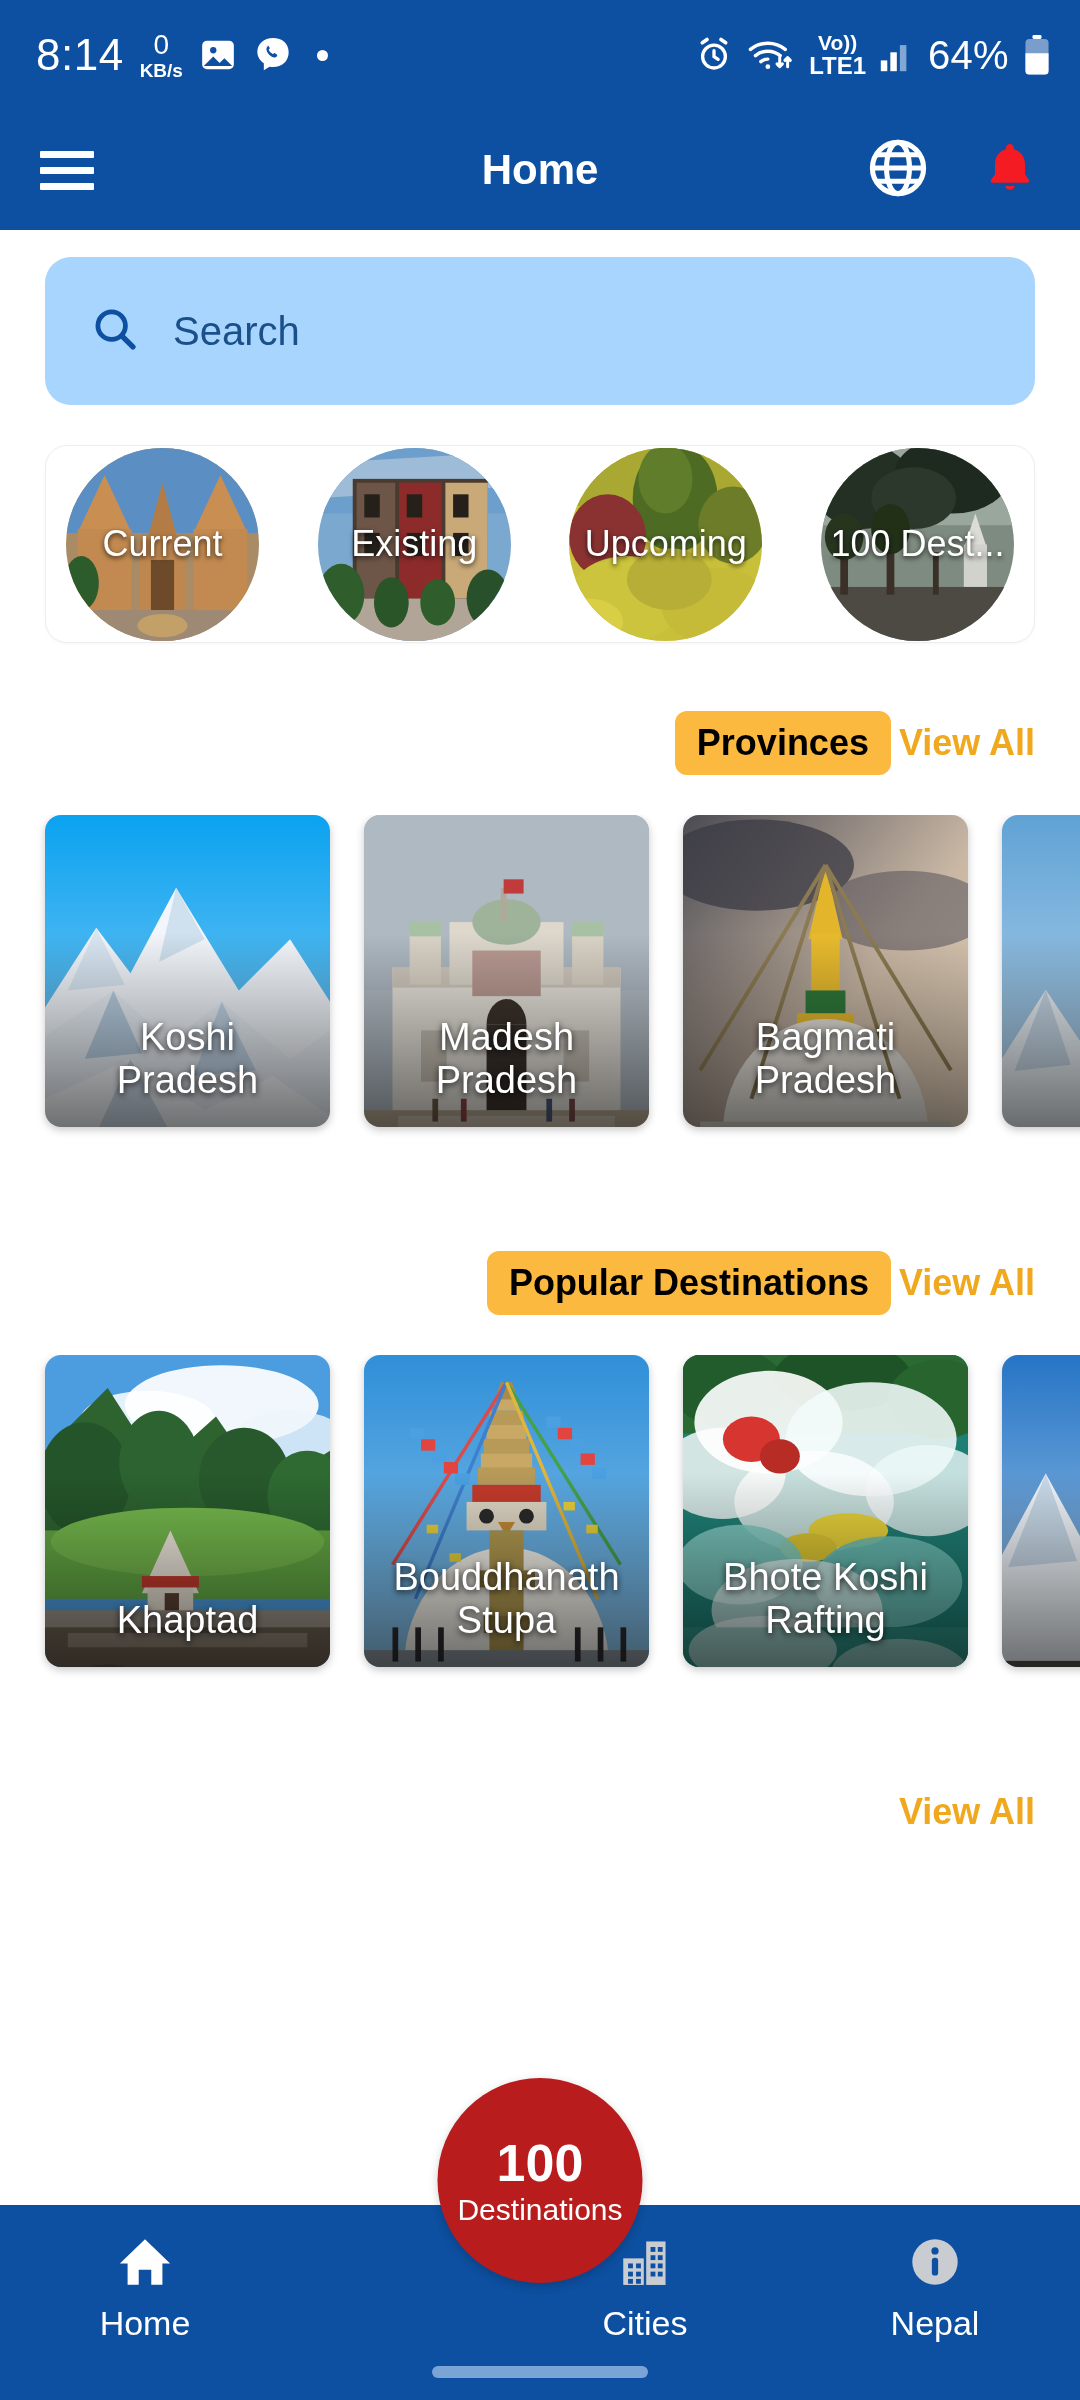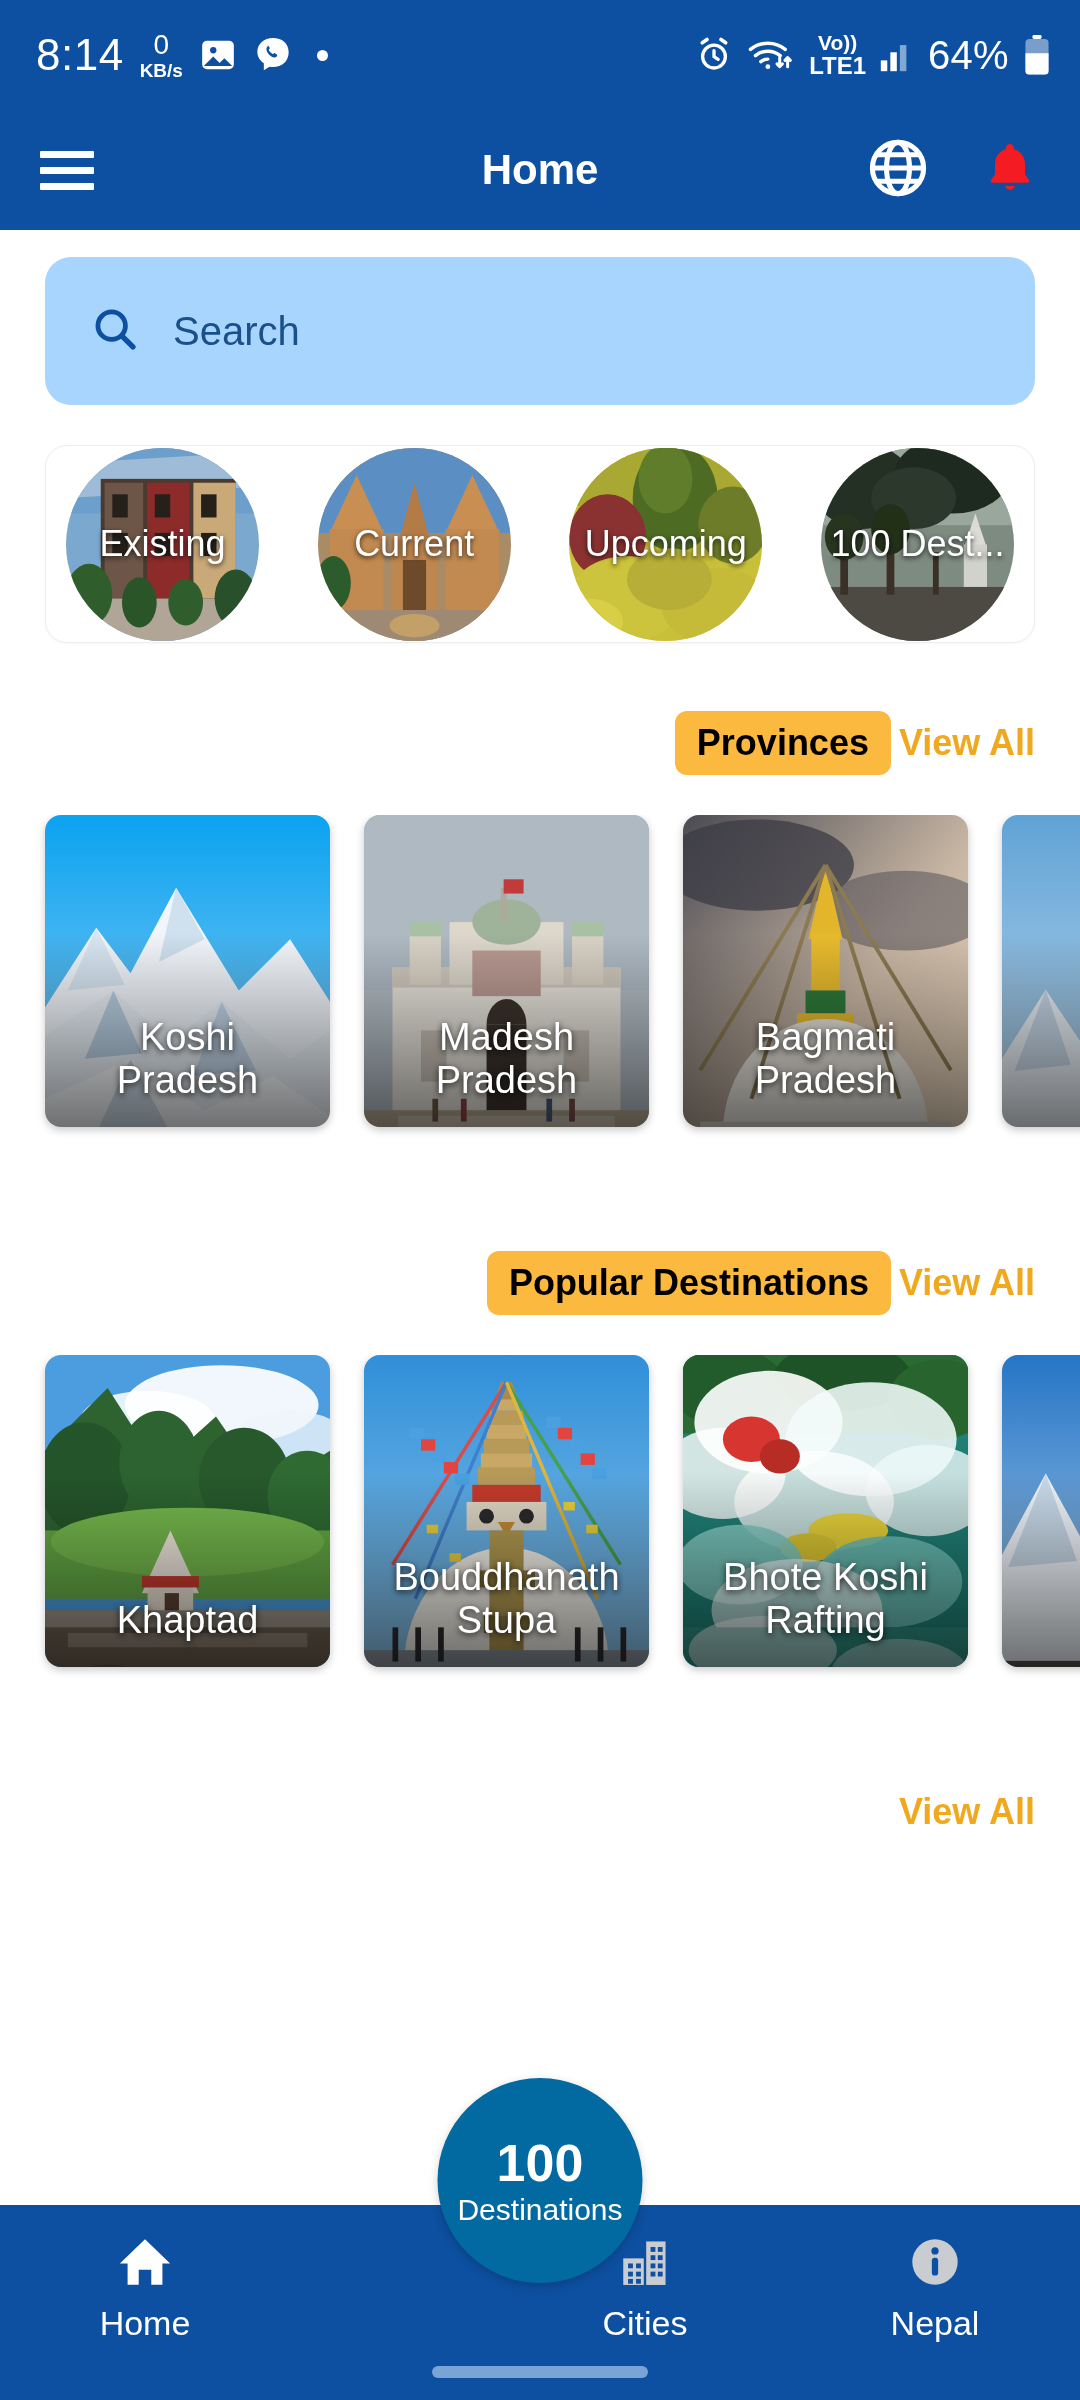--- a/index.html
+++ b/index.html
@@ -106,21 +106,21 @@
   .hcard-label {
     position:absolute; left:0; right:0; bottom:24px;
     text-align:center; color:#fff; font-size:38px; line-height:1.14;
     text-shadow:0 2px 6px rgba(0,0,0,0.85); padding:0 8px;
   }
 
   
   .fab {
     position:absolute; left:50%; transform:translateX(-50%);
     top:2078px; width:205px; height:205px; border-radius:50%;
-    background:#0369a1; color:#fff; display:flex; flex-direction:column;
+    background:#b91c1c; color:#fff; display:flex; flex-direction:column;
     align-items:center; justify-content:center; cursor:pointer; z-index:40;
     box-shadow:0 3px 10px rgba(0,0,0,0.18);
   }
   .fab-num { font-size:52px; font-weight:700; line-height:1; }
   .fab-sub { font-size:30px; font-weight:400; margin-top:6px; line-height:1; }
 
   
   .bottomnav {
     position:absolute; left:0; right:0; bottom:0; height:195px;
     background:#0d4fa0; display:flex; align-items:flex-start;
@@ -239,20 +239,40 @@
           <svg width="50" height="50" viewBox="0 0 24 24">
             <circle cx="10.4" cy="10.4" r="6.6" fill="none" stroke="#0d4fa0" stroke-width="2.3"></circle>
             <path d="M15.4 15.4l5.2 5.2" stroke="#0d4fa0" stroke-width="2.6" stroke-linecap="round"></path>
           </svg>
         </span>
         <span class="search-text">Search</span>
       </div>
     </div>
 
     <div class="catcard">
+
+      <div class="circle-item">
+        <span class="circle-img">
+          <svg width="193" height="193" viewBox="0 0 100 100" preserveAspectRatio="xMidYMid slice">
+            <rect width="100" height="100" fill="#a98b65"></rect>
+            <rect width="100" height="44" fill="#5b8fc4"></rect>
+            <path d="M6 44 L20 14 L34 44z" fill="#c98f52"></path>
+            <rect x="6" y="42" width="28" height="42" fill="#c28a50"></rect>
+            <path d="M66 44 L80 14 L94 44z" fill="#c98f52"></path>
+            <rect x="66" y="42" width="28" height="42" fill="#c28a50"></rect>
+            <path d="M42 48 L50 18 L58 48z" fill="#b37c47"></path>
+            <rect x="38" y="46" width="24" height="38" fill="#bf8750"></rect>
+            <rect x="44" y="58" width="12" height="26" fill="#6d4b2a"></rect>
+            <rect x="0" y="84" width="100" height="16" fill="#9e8a74"></rect>
+            <ellipse cx="50" cy="92" rx="13" ry="6" fill="#c3a068"></ellipse>
+            <ellipse cx="8" cy="70" rx="9" ry="14" fill="#2d5c2c"></ellipse>
+          </svg>
+        </span>
+        <span class="circle-label">Current</span>
+      </div>
 
       <div class="circle-item">
         <span class="circle-img">
           <svg width="193" height="193" viewBox="0 0 100 100" preserveAspectRatio="xMidYMid slice">
             <rect width="100" height="100" fill="#7aa8cf"></rect>
             <rect y="0" width="100" height="34" fill="#6d9fcc"></rect>
             <path d="M0 8 L100 2 L100 20 L0 26z" fill="#cfd9e2" opacity="0.5"></path>
             <rect x="18" y="16" width="70" height="64" fill="#4a3a30"></rect>
             <rect x="20" y="18" width="20" height="60" fill="#6d5547"></rect>
             <rect x="42" y="18" width="22" height="60" fill="#8d2b2b"></rect>
@@ -264,40 +284,20 @@
             <rect x="46" y="44" width="8" height="12" fill="#26201b"></rect>
             <rect x="70" y="44" width="8" height="12" fill="#26201b"></rect>
             <rect x="0" y="78" width="100" height="22" fill="#b0a596"></rect>
             <ellipse cx="12" cy="76" rx="12" ry="16" fill="#2f5e2c"></ellipse>
             <ellipse cx="38" cy="80" rx="9" ry="13" fill="#2a5528"></ellipse>
             <ellipse cx="62" cy="80" rx="9" ry="12" fill="#2f5e2c"></ellipse>
             <ellipse cx="88" cy="78" rx="11" ry="15" fill="#28502a"></ellipse>
           </svg>
         </span>
         <span class="circle-label">Existing</span>
-      </div>
-
-      <div class="circle-item">
-        <span class="circle-img">
-          <svg width="193" height="193" viewBox="0 0 100 100" preserveAspectRatio="xMidYMid slice">
-            <rect width="100" height="100" fill="#a98b65"></rect>
-            <rect width="100" height="44" fill="#5b8fc4"></rect>
-            <path d="M6 44 L20 14 L34 44z" fill="#c98f52"></path>
-            <rect x="6" y="42" width="28" height="42" fill="#c28a50"></rect>
-            <path d="M66 44 L80 14 L94 44z" fill="#c98f52"></path>
-            <rect x="66" y="42" width="28" height="42" fill="#c28a50"></rect>
-            <path d="M42 48 L50 18 L58 48z" fill="#b37c47"></path>
-            <rect x="38" y="46" width="24" height="38" fill="#bf8750"></rect>
-            <rect x="44" y="58" width="12" height="26" fill="#6d4b2a"></rect>
-            <rect x="0" y="84" width="100" height="16" fill="#9e8a74"></rect>
-            <ellipse cx="50" cy="92" rx="13" ry="6" fill="#c3a068"></ellipse>
-            <ellipse cx="8" cy="70" rx="9" ry="14" fill="#2d5c2c"></ellipse>
-          </svg>
-        </span>
-        <span class="circle-label">Current</span>
       </div>
 
       <div class="circle-item">
         <span class="circle-img">
           <svg width="193" height="193" viewBox="0 0 100 100" preserveAspectRatio="xMidYMid slice">
             <rect width="100" height="100" fill="#c9c03a"></rect>
             <rect y="0" width="100" height="30" fill="#a8a832"></rect>
             <ellipse cx="55" cy="26" rx="22" ry="28" fill="#4e6b24"></ellipse>
             <ellipse cx="50" cy="16" rx="14" ry="18" fill="#5f7d2b"></ellipse>
             <ellipse cx="20" cy="46" rx="20" ry="22" fill="#8a3232"></ellipse>

